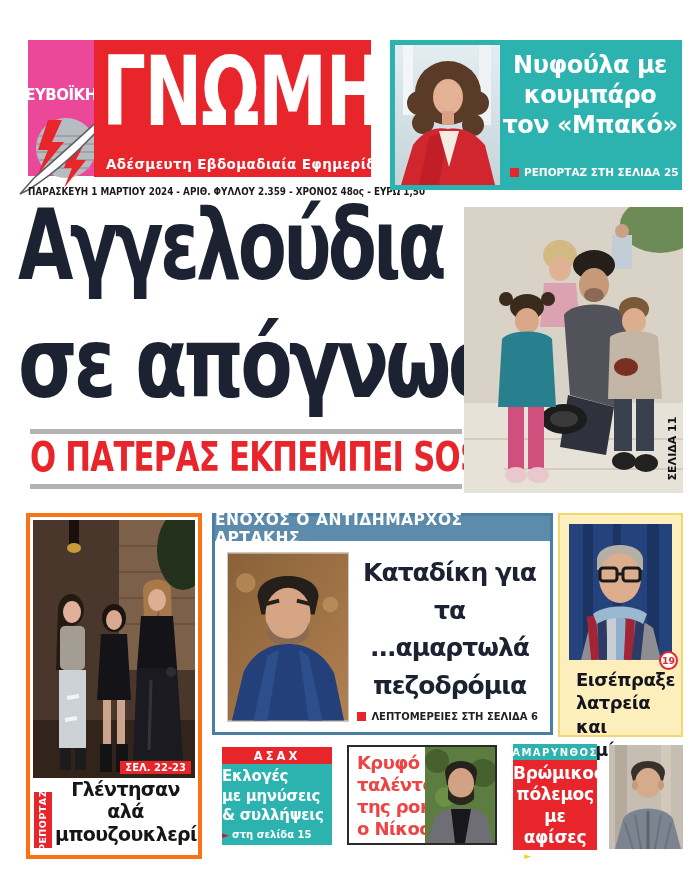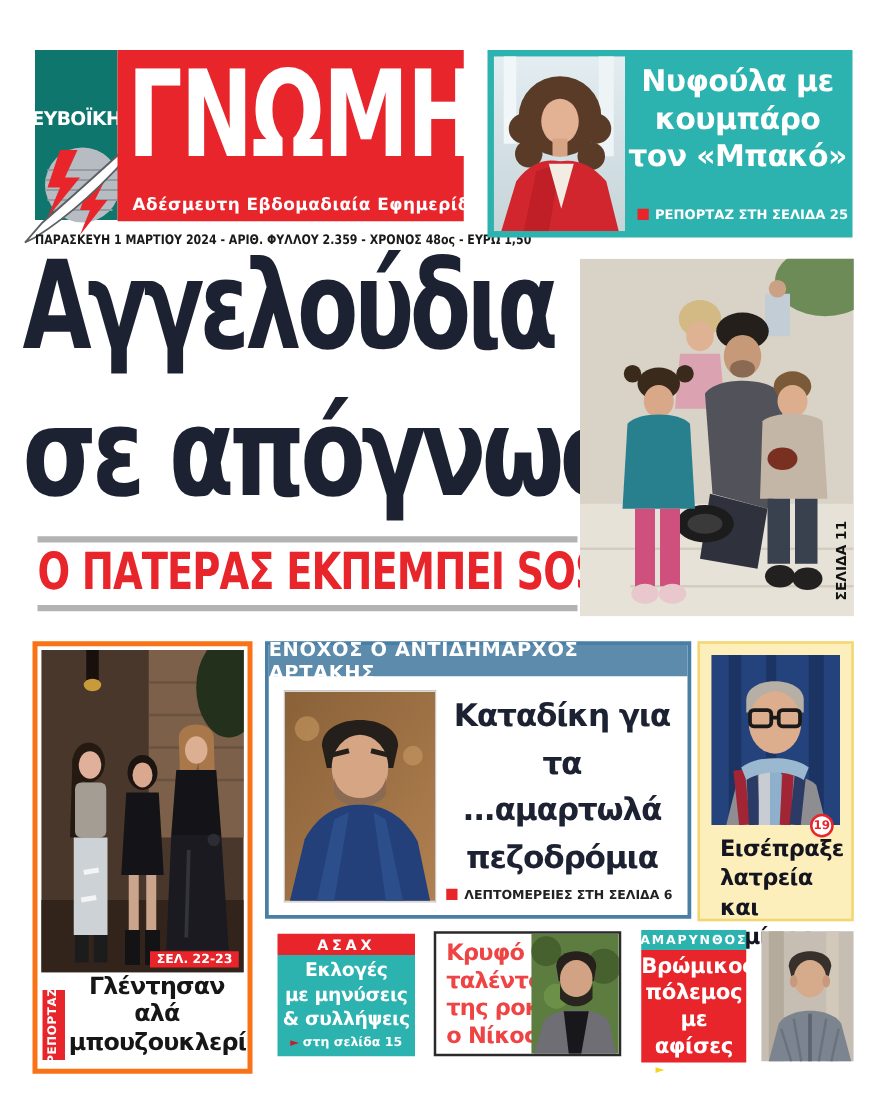--- a/index.html
+++ b/index.html
@@ -1,21 +1,21 @@
 <!DOCTYPE html>
 <html><head>
 <meta charset="utf-8">
 <title>Newspaper front page</title>
 <style>
   * { box-sizing: border-box; margin: 0; padding: 0; }
   body { margin: 0; background: #ffffff; font-family: "DejaVu Sans", "Liberation Sans", sans-serif; }
   #page { position: relative; width: 700px; height: 883px; background: #fff; overflow: hidden; }
 
   
-  .gray-block { position: absolute; left: 28px; top: 40px; width: 66px; height: 136px; background: #0f766e; }
+  .gray-block { position: absolute; left: 28px; top: 40px; width: 66px; height: 136px; background: #ec4899; }
   .region-label { position: absolute; top: 46px; left: -4px; right: -4px; text-align: center; color: #fff; font-weight: bold; font-size: 15px; letter-spacing: -0.5px; }
   .logo-svg { position: absolute; left: -14px; top: 68px; width: 100px; height: 92px; overflow: visible; }
   .red-block { position: absolute; left: 94px; top: 40px; width: 277px; height: 137px; background: #e8252b; }
   .paper-title { position: absolute; top: 4px; left: 8px; color: #fff; font-weight: bold; font-size: 96px; line-height: 1; letter-spacing: -2px; white-space: nowrap; transform: scaleX(0.72); transform-origin: left top; }
   .tagline { position: absolute; bottom: 5px; left: 12px; color: #fff; font-weight: bold; font-size: 13.5px; letter-spacing: 0.4px; white-space: nowrap; }
   .dateline-wrap { position: absolute; left: 28px; top: 180px; width: 350px; }
   .dateline { display: inline-block; font-size: 10.5px; font-weight: bold; color: #1a1a1a; white-space: nowrap; transform: scaleX(0.84); transform-origin: left top; }
 
   
   .teaser { position: absolute; left: 390px; top: 40px; width: 292px; height: 150px; background: #2cb2af; }
@@ -48,27 +48,27 @@
 
   .center-box { position: absolute; left: 212px; top: 513px; width: 341px; height: 222px; border: 3px solid #4a7fa5; background: #fff; }
   .center-banner { height: 25px; background: #5d8bac; color: #fff; font-weight: bold; font-size: 15.5px; letter-spacing: 0.5px; display: flex; align-items: center; justify-content: center; }
   .center-photo { position: absolute; left: 12px; top: 36px; width: 122px; height: 170px; border: 1px solid #c9c9c9; }
   .center-headline { position: absolute; left: 140px; right: 6px; top: 38px; text-align: center; color: #1d2233; font-weight: bold; font-size: 25px; line-height: 1.5; letter-spacing: -1px; }
   .center-kicker { position: absolute; right: 12px; bottom: 10px; font-size: 10px; font-weight: bold; color: #222; white-space: nowrap; }
 
   .right-box { position: absolute; left: 558px; top: 513px; width: 125px; height: 224px; background: #fcefbc; border: 2px solid #f3d671; }
   .right-photo { position: absolute; left: 9px; top: 9px; width: 103px; height: 136px; }
   .page-badge { width: 19px; height: 19px; border-radius: 50%; background: #fff; border: 2px solid #e8252b; color: #e8252b; font-size: 9.5px; font-weight: bold; display: flex; align-items: center; justify-content: center; }
-  .badge-19 { position: absolute; right: 14px; top: 136px; }
+  .badge-19 { position: absolute; right: 3px; top: 136px; }
   .right-headline { position: absolute; left: 16px; right: 0; top: 153px; text-align: left; color: #15151f; font-weight: bold; font-size: 18px; line-height: 1.3; letter-spacing: -0.5px; }
 
   
   .asax-box { position: absolute; left: 222px; top: 747px; width: 110px; height: 98px; }
   .asax-header { height: 17px; background: #e8252b; color: #fff; font-size: 11.5px; font-weight: bold; letter-spacing: 3px; display: flex; align-items: center; justify-content: center; }
-  .asax-body { position: absolute; top: 17px; bottom: 0; left: 0; right: 0; background: #2cb2af; text-align: center; color: #fff; font-weight: bold; font-size: 15px; line-height: 1.3; padding-top: 3px; letter-spacing: -0.3px; }
+  .asax-body { position: absolute; top: 17px; bottom: 0; left: 0; right: 0; background: #2cb2af; text-align: left; color: #fff; font-weight: bold; font-size: 15px; line-height: 1.3; padding-top: 3px; letter-spacing: -0.3px; }
   .mini-kicker { font-size: 10px; font-weight: bold; margin-top: 2px; letter-spacing: 0; }
   .arrow-red { color: #c41f2a; font-size: 9px; margin-right: 3px; }
   .arrow-yellow { color: #f6d31d; font-size: 9px; margin-right: 3px; }
 
   .rock-box { position: absolute; left: 347px; top: 745px; width: 150px; height: 100px; border: 2px solid #2a2a2a; background: #fff; }
   .rock-text { position: absolute; left: 8px; top: 5px; font-size: 18px; font-weight: bold; color: #ef4444; line-height: 1.22; letter-spacing: -0.6px; }
   .badge-10 { position: absolute; left: 86px; top: 73px; }
   .rock-photo { position: absolute; right: 0; top: 0; width: 70px; height: 96px; }
 
   .amar-box { position: absolute; left: 513px; top: 744px; width: 170px; height: 106px; }

